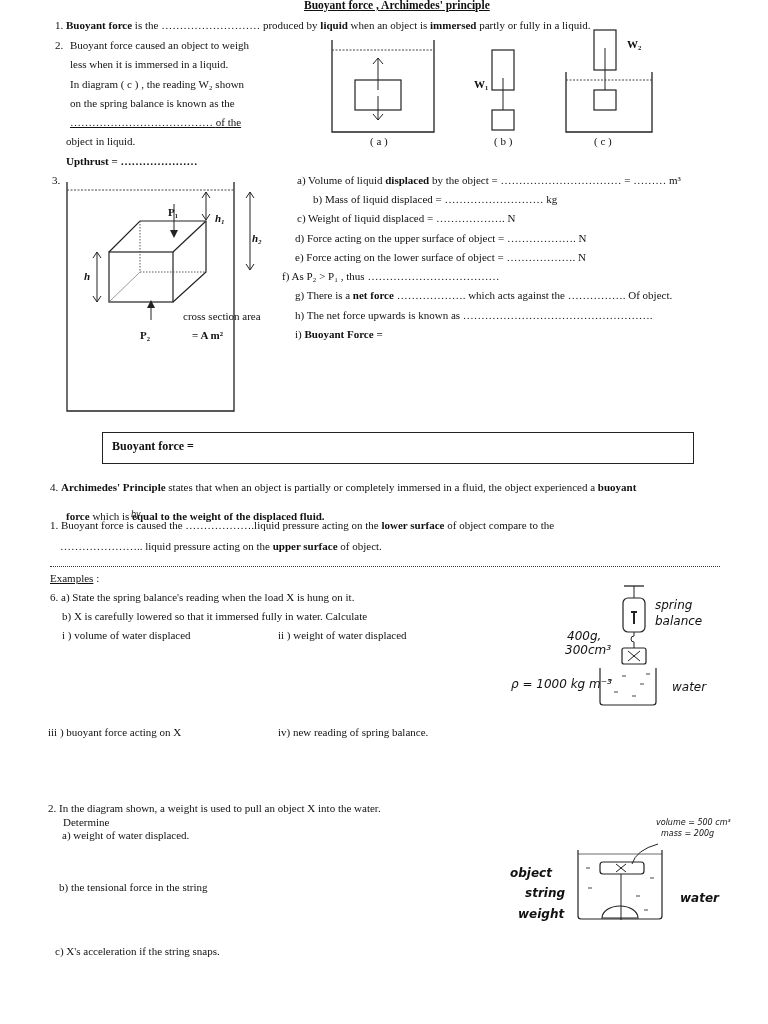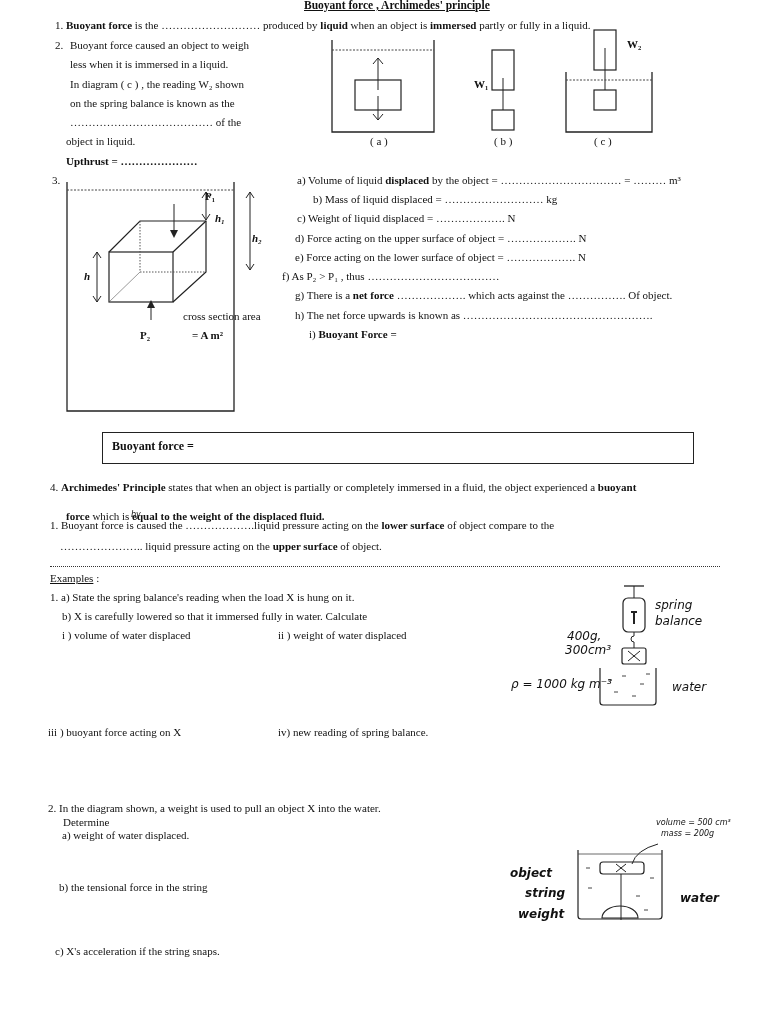--- a/index.html
+++ b/index.html
@@ -22,21 +22,21 @@
 <div class="abs" style="left:55px; top:19px;">
   <span>1.</span>
   <span class="b">Buoyant force</span><span> is the </span><span>………………………</span><span> produced by </span><span class="b">liquid</span><span> when an object is </span><span class="b">immersed</span><span> partly or fully in a liquid.</span>
 </div>
 
 <div class="abs" style="left:55px; top:39px;">2.</div>
 <div class="abs" style="left:70px; top:39px;">Buoyant force caused  an object to weigh</div>
 <div class="abs" style="left:70px; top:58px;text-align:center;">less when it is immersed in a liquid.</div>
 <div class="abs" style="left:70px; top:78px;">In diagram ( c ) , the reading W₂ shown</div>
 <div class="abs" style="left:70px; top:97px;">on the spring balance is known as the</div>
-<div class="abs" style="left:70px; top:116px;"><span>………………………………… </span><span>of the</span></div>
+<div class="abs" style="left:70px; top:116px;text-decoration:underline;"><span>………………………………… </span><span>of the</span></div>
 <div class="abs" style="left:66px; top:135px;">object in liquid.</div>
 <div class="abs" style="left:66px; top:155px;"><span class="b">Upthrust</span><span class="b"> = …………………</span></div>
 
 <svg style="left:330px; top:38px;" width="110" height="100">
   <polyline points="2,2 2,94 104,94 104,2" fill="none" stroke="#222" stroke-width="1.3"></polyline>
   <line x1="2" y1="12" x2="104" y2="12" stroke="#444" stroke-dasharray="2,1.5"></line>
   <rect x="25" y="42" width="46" height="30" fill="none" stroke="#222" stroke-width="1.2"></rect>
   <line x1="48" y1="20" x2="48" y2="52" stroke="#222"></line>
   <polyline points="43,26 48,20 53,26" fill="none" stroke="#222"></polyline>
   <line x1="48" y1="58" x2="48" y2="82" stroke="#222"></line>
@@ -85,38 +85,38 @@
   <polyline points="136,34 140,40 144,34" fill="none" stroke="#222"></polyline>
 
   <line x1="184" y1="12" x2="184" y2="90" stroke="#222"></line>
   <polyline points="180,18 184,12 188,18" fill="none" stroke="#222"></polyline>
   <polyline points="180,84 184,90 188,84" fill="none" stroke="#222"></polyline>
 
   <line x1="31" y1="72" x2="31" y2="122" stroke="#222"></line>
   <polyline points="27,78 31,72 35,78" fill="none" stroke="#222"></polyline>
   <polyline points="27,116 31,122 35,116" fill="none" stroke="#222"></polyline>
 </svg>
-<div class="abs b" style="left:168px; top:190px;margin-left:37px;">P₁</div>
+<div class="abs b" style="left:168px; top:206px;">P₁</div>
 <div class="abs b" style="left:140px; top:329px;">P₂</div>
 <div class="abs b" style="left:215px; top:212px; font-style:italic;">h₁</div>
 <div class="abs b" style="left:252px; top:232px; font-style:italic;">h₂</div>
 <div class="abs b" style="left:84px; top:270px; font-style:italic;">h</div>
 <div class="abs" style="left:183px; top:310px;">cross section area</div>
 <div class="abs b" style="left:192px; top:329px;">= A m²</div>
 
 <div>
   <div class="abs" style="left:297px; top:174px;"><span>a)</span> <span>Volume of liquid </span><span class="b">displaced</span><span> by the object = …………………………… = ……… m³</span></div>
   <div class="abs" style="left:297px; top:193px;padding-left:16px;"><span>b)</span> <span>Mass of liquid displaced  =  ……………………… kg</span></div>
   <div class="abs" style="left:297px; top:212px;"><span>c)</span> <span>Weight of liquid displaced  = ………………. N</span></div>
   <div class="abs" style="left:295px; top:232px;"><span>d)</span> <span>Force acting on the upper surface of object  = ………………. N</span></div>
   <div class="abs" style="left:295px; top:251px;"><span>e)</span> <span>Force acting on the lower surface of object  =  ………………. N</span></div>
   <div class="abs" style="left:282px; top:270px;"><span>f)</span> <span>As  P₂  &gt;  P₁ , thus  ………………………………</span></div>
   <div class="abs" style="left:295px; top:289px;"><span>g)</span> <span>There is a </span><span class="b">net force</span><span> ………………. which acts against the ……………. Of object.</span></div>
   <div class="abs" style="left:295px; top:309px;"><span>h)</span> <span>The net force upwards is known as …………………………………………….</span></div>
-  <div class="abs" style="left:295px; top:328px;margin-left:14px;"><span>i)</span> <span class="b">Buoyant Force  =</span></div>
+  <div class="abs" style="left:295px; top:328px;"><span>i)</span> <span class="b">Buoyant Force  =</span></div>
 </div>
 
 <div class="box" style="left:102px; top:432px; width:590px; height:30px;">
   <span class="abs b" style="left:9px; top:6px; font-size:12px;">Buoyant force =</span>
 </div>
 
 <div class="abs" style="left:50px; top:481px;">
   <span>4.</span> <span class="b">Archimedes' Principle</span><span> states that when an object is partially or completely immersed in a fluid, the object experienced a </span><span class="b">buoyant</span>
 </div>
 <div class="abs" style="left:66px; top:500px;margin-top:10px;">
@@ -127,21 +127,21 @@
 <div class="abs" style="left:50px; top:519px;">
   <span>1. Buoyant force is caused the ……………….liquid pressure acting on the </span><span class="b">lower surface</span><span> of object compare to the</span>
 </div>
 <div class="abs" style="left:60px; top:540px;">
   <span>………………….. liquid pressure acting on the </span><span class="b">upper surface</span><span> of object.</span>
 </div>
 
 <div class="dotline" style="left:50px; top:566px; width:670px;"></div>
 
 <div class="abs" style="left:50px; top:572px;"><span class="u">Examples</span><span> :</span></div>
-<div class="abs" style="left:50px; top:591px;">1. a)  State the spring balance's reading when the load X is hung on it.</div>
+<div class="abs" style="left:50px; top:591px;">6. a)  State the spring balance's reading when the load X is hung on it.</div>
 <div class="abs" style="left:62px; top:610px;">b)  X is carefully lowered so that it immersed fully in water. Calculate</div>
 <div class="abs" style="left:62px; top:629px;">i )  volume of water displaced</div>
 <div class="abs" style="left:278px; top:629px;">ii )  weight of water displaced</div>
 <div class="abs" style="left:48px; top:726px;">iii )  buoyant force acting on X</div>
 <div class="abs" style="left:278px; top:726px;">iv)  new reading of spring balance.</div>
 
 <svg style="left:596px; top:584px;" width="80" height="125">
   <line x1="28" y1="2" x2="48" y2="2" stroke="#222" stroke-width="1.3"></line>
   <line x1="38" y1="2" x2="38" y2="14" stroke="#222"></line>
   <rect x="27" y="14" width="22" height="34" rx="5" fill="none" stroke="#222" stroke-width="1.2"></rect>

